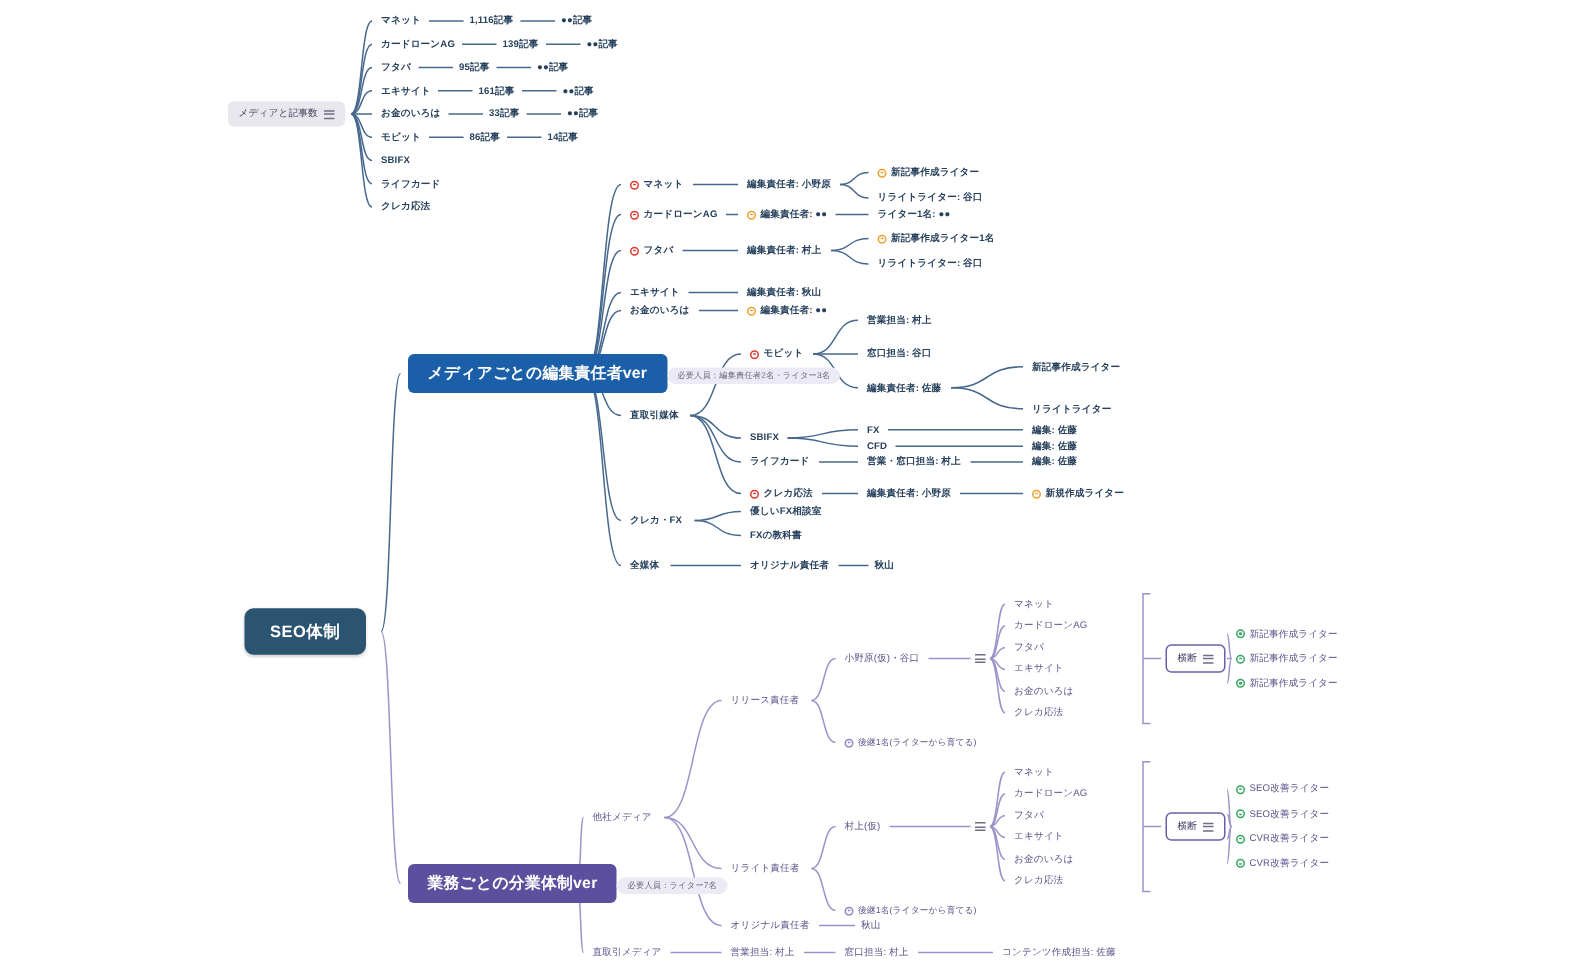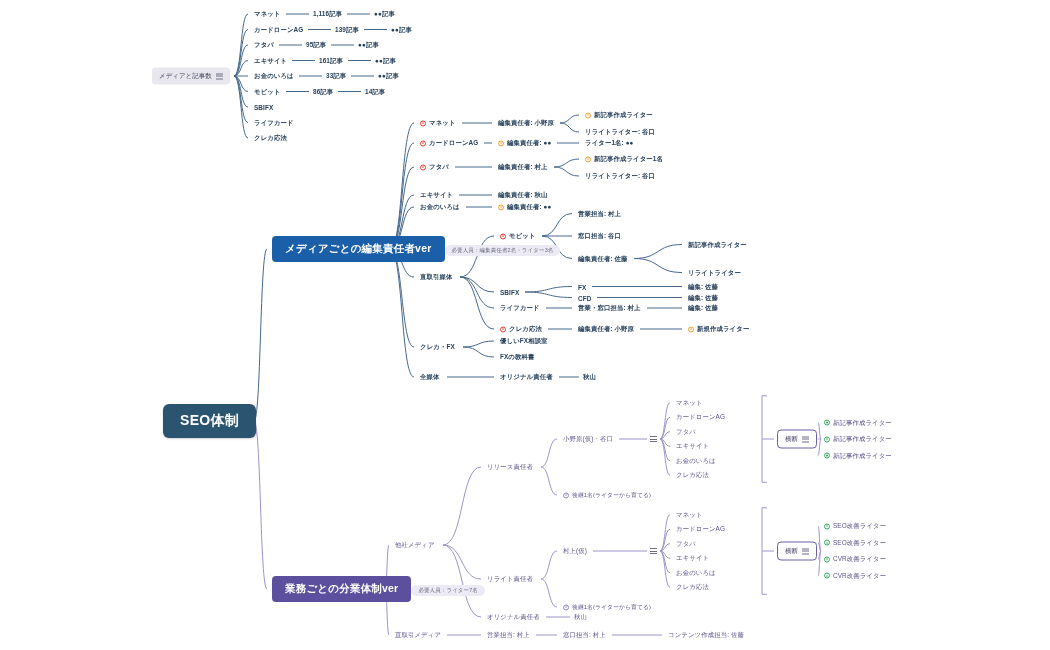--- a/index.html
+++ b/index.html
@@ -28,21 +28,21 @@
     gap: 3px;
     transform: translateY(-50%);
   }
   .lbl { display: inline-block; }
 
   
   .root {
     background: #2a5470;
     color: #ffffff;
     font-weight: bold;
-    font-size: 14px;
+    font-size: 11px;
     padding: 8px 17px;
     border-radius: 6px;
     letter-spacing: .3px;
     box-shadow: 0 1px 2px rgba(0,0,0,.18);
   }
 
   
   .branch-box {
     position: absolute;
     transform: translateY(-50%);

